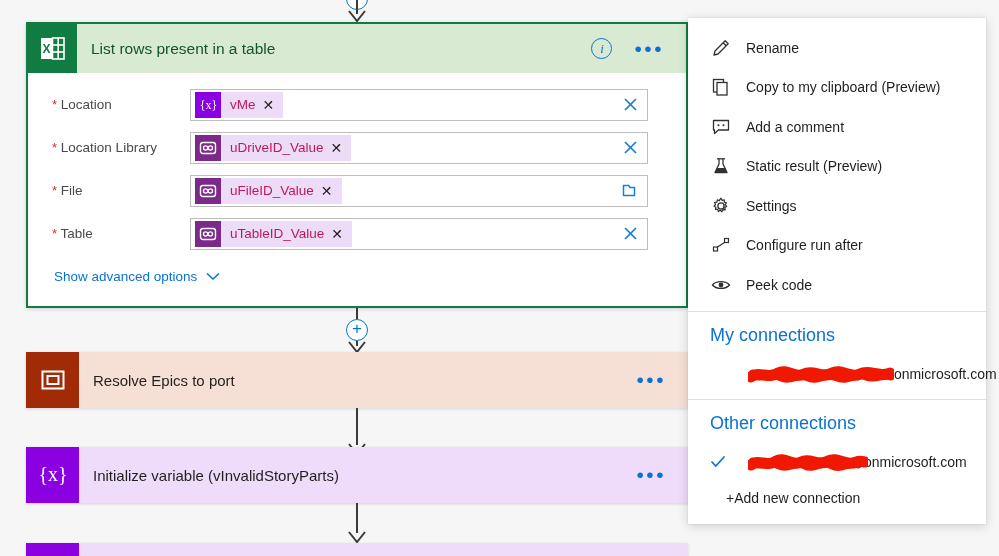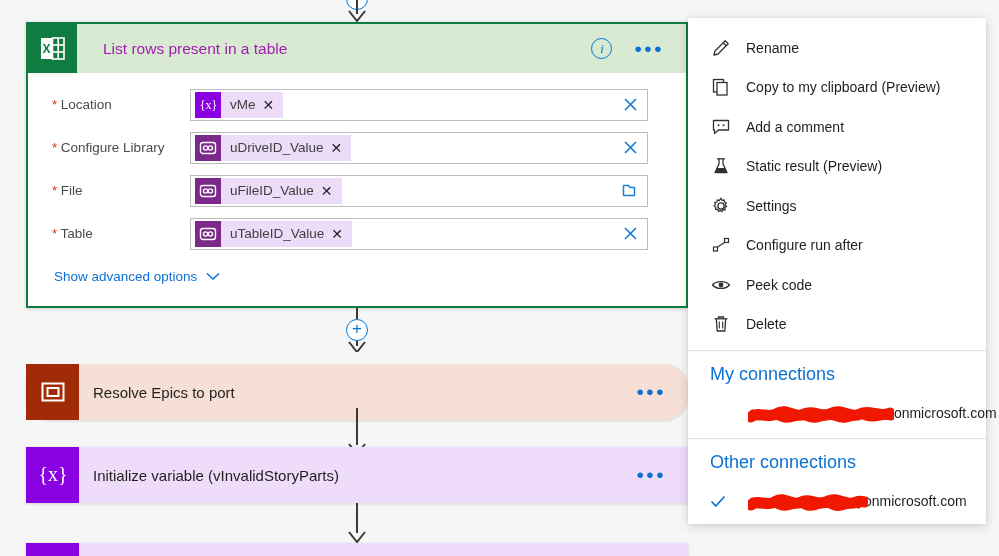--- a/index.html
+++ b/index.html
@@ -59,22 +59,22 @@
   .head-icon {
     width: 49px; height: 49px;
     flex: 0 0 49px;
     background: #107c41;
     display: flex; align-items: center; justify-content: center;
   }
   .excel-glyph { display:block; }
   .head-title {
     flex: 1 1 auto;
     font-size: 15.5px;
-    color: #a21caf;
-    padding-left: 26px;
+    color: #14532d;
+    padding-left: 14px;
     white-space: nowrap;
     overflow: hidden;
   }
   .head-info {
     width: 21px; height: 21px;
     border: 1.6px solid #0b72d4;
     border-radius: 50%;
     color: #0b72d4;
     font-size: 13px;
     font-family: "Liberation Serif", serif;
@@ -128,21 +128,21 @@
   }
   .token-icon {
     width: 26px; height: 26px;
     flex: 0 0 26px;
     display: flex; align-items: center; justify-content: center;
   }
   .token-icon.var   { background: #8a00e0; }
   .token-icon.compose { background: #7b2a8a; }
   .token-label {
     font-size: 13.5px;
-    color: #404040;
+    color: #be185d;
     padding: 0 7px 0 9px;
     white-space: nowrap;
   }
   .token-x {
     font-size: 14px;
     color: #201f1e;
     padding-right: 9px;
     cursor: pointer;
     line-height: 1;
   }
@@ -331,21 +331,21 @@
               <line x1="2" y1="2" x2="13" y2="13" stroke="#1a7fd4" stroke-width="1.7"></line>
               <line x1="13" y1="2" x2="2" y2="13" stroke="#1a7fd4" stroke-width="1.7"></line>
             </svg>
           </span>
         </div>
       </div>
 
       <div class="field-row">
         <div class="field-label">
           <span class="req-star">*</span>
-          <span>Configure Library</span>
+          <span>Location Library</span>
         </div>
         <div class="field-input">
           <span class="token">
             <span class="token-icon compose">
               <svg width="18" height="18" viewBox="0 0 18 18">
                 <rect x="1.5" y="3.5" width="15" height="11" rx="2.5" fill="none" stroke="#ffffff" stroke-width="1.4"></rect>
                 <circle cx="6.6" cy="9" r="2.1" fill="none" stroke="#ffffff" stroke-width="1.4"></circle>
                 <circle cx="11.4" cy="9" r="2.1" fill="none" stroke="#ffffff" stroke-width="1.4"></circle>
               </svg>
             </span>
@@ -427,21 +427,21 @@
     <span>+</span>
   </div>
   <div class="connector" style="top:308px; height:44px;">
     <svg class="arrow-svg" width="999" height="44">
       <line x1="357" y1="0" x2="357" y2="11" stroke="#3b3a39" stroke-width="2"></line>
       <line x1="357" y1="33" x2="357" y2="38" stroke="#3b3a39" stroke-width="2"></line>
       <path d="M349 34 L357 44 L365 34" fill="none" stroke="#3b3a39" stroke-width="2"></path>
     </svg>
   </div>
 
-  <div class="step-card" style="top:364px; background:#f6e0d6;border-radius:24px;">
+  <div class="step-card" style="top:352px; background:#f6e0d6;">
     <div class="step-icon" style="background:#a02b06;">
       <svg width="26" height="26" viewBox="0 0 26 26">
         <rect x="2.5" y="4.5" width="21" height="17" fill="none" stroke="#ffffff" stroke-width="2"></rect>
         <rect x="7.5" y="9" width="11" height="8" fill="none" stroke="#ffffff" stroke-width="2"></rect>
       </svg>
     </div>
     <div class="step-title">Resolve Epics to port</div>
     <div class="step-dots">•••</div>
   </div>
 
@@ -542,32 +542,20 @@
     <div class="ctx-item">
       <span class="ctx-ico">
         <svg width="20" height="14" viewBox="0 0 20 14">
           <path d="M1.5 7 C5 2.5, 15 2.5, 18.5 7 C15 11.5, 5 11.5, 1.5 7 Z" fill="none" stroke="#323130" stroke-width="1.3"></path>
           <circle cx="10" cy="7" r="2.4" fill="#323130"></circle>
         </svg>
       </span>
       <span class="ctx-label">Peek code</span>
     </div>
 
-    <div class="ctx-item">
-      <span class="ctx-ico">
-        <svg width="18" height="18" viewBox="0 0 18 18">
-          <line x1="2.5" y1="3.8" x2="15.5" y2="3.8" stroke="#323130" stroke-width="1.3"></line>
-          <path d="M6.5 3.8 V2 H11.5 V3.8" fill="none" stroke="#323130" stroke-width="1.3"></path>
-          <path d="M4.3 3.8 L5.2 16 H12.8 L13.7 3.8" fill="none" stroke="#323130" stroke-width="1.3"></path>
-          <line x1="7.3" y1="6.5" x2="7.3" y2="13.5" stroke="#323130" stroke-width="1.1"></line>
-          <line x1="10.7" y1="6.5" x2="10.7" y2="13.5" stroke="#323130" stroke-width="1.1"></line>
-        </svg>
-      </span>
-      <span class="ctx-label">Delete</span>
-    </div>
 
     <div class="ctx-sep"></div>
 
     <div class="conn-head">My connections</div>
 
     <div class="conn-row">
       <span class="conn-check"></span>
       <span class="conn-text">
         <span class="redact">
           <svg width="146" height="18" viewBox="0 0 146 18">
@@ -593,15 +581,16 @@
         <span class="redact">
           <svg width="120" height="18" viewBox="0 0 120 18">
             <path d="M3 11 C11 4, 19 14, 28 7 C37 2, 44 13, 53 8 C62 3, 70 13, 80 7 C90 2, 98 13, 108 8 C113 6, 115 8, 117 8" fill="none" stroke="#f01800" stroke-width="11" stroke-linecap="round"></path>
             <path d="M5 8 C13 14, 21 4, 31 11 C41 16, 48 5, 57 11 C66 16, 74 5, 84 11 C94 16, 101 6, 110 10" fill="none" stroke="#f01800" stroke-width="9" stroke-linecap="round"></path>
           </svg>
         </span>
         <span class="conn-domain">onmicrosoft.com</span>
       </span>
     </div>
 
+    <div class="add-conn">+Add new connection</div>
   </div>
 
 </div>
 
 </body></html>

